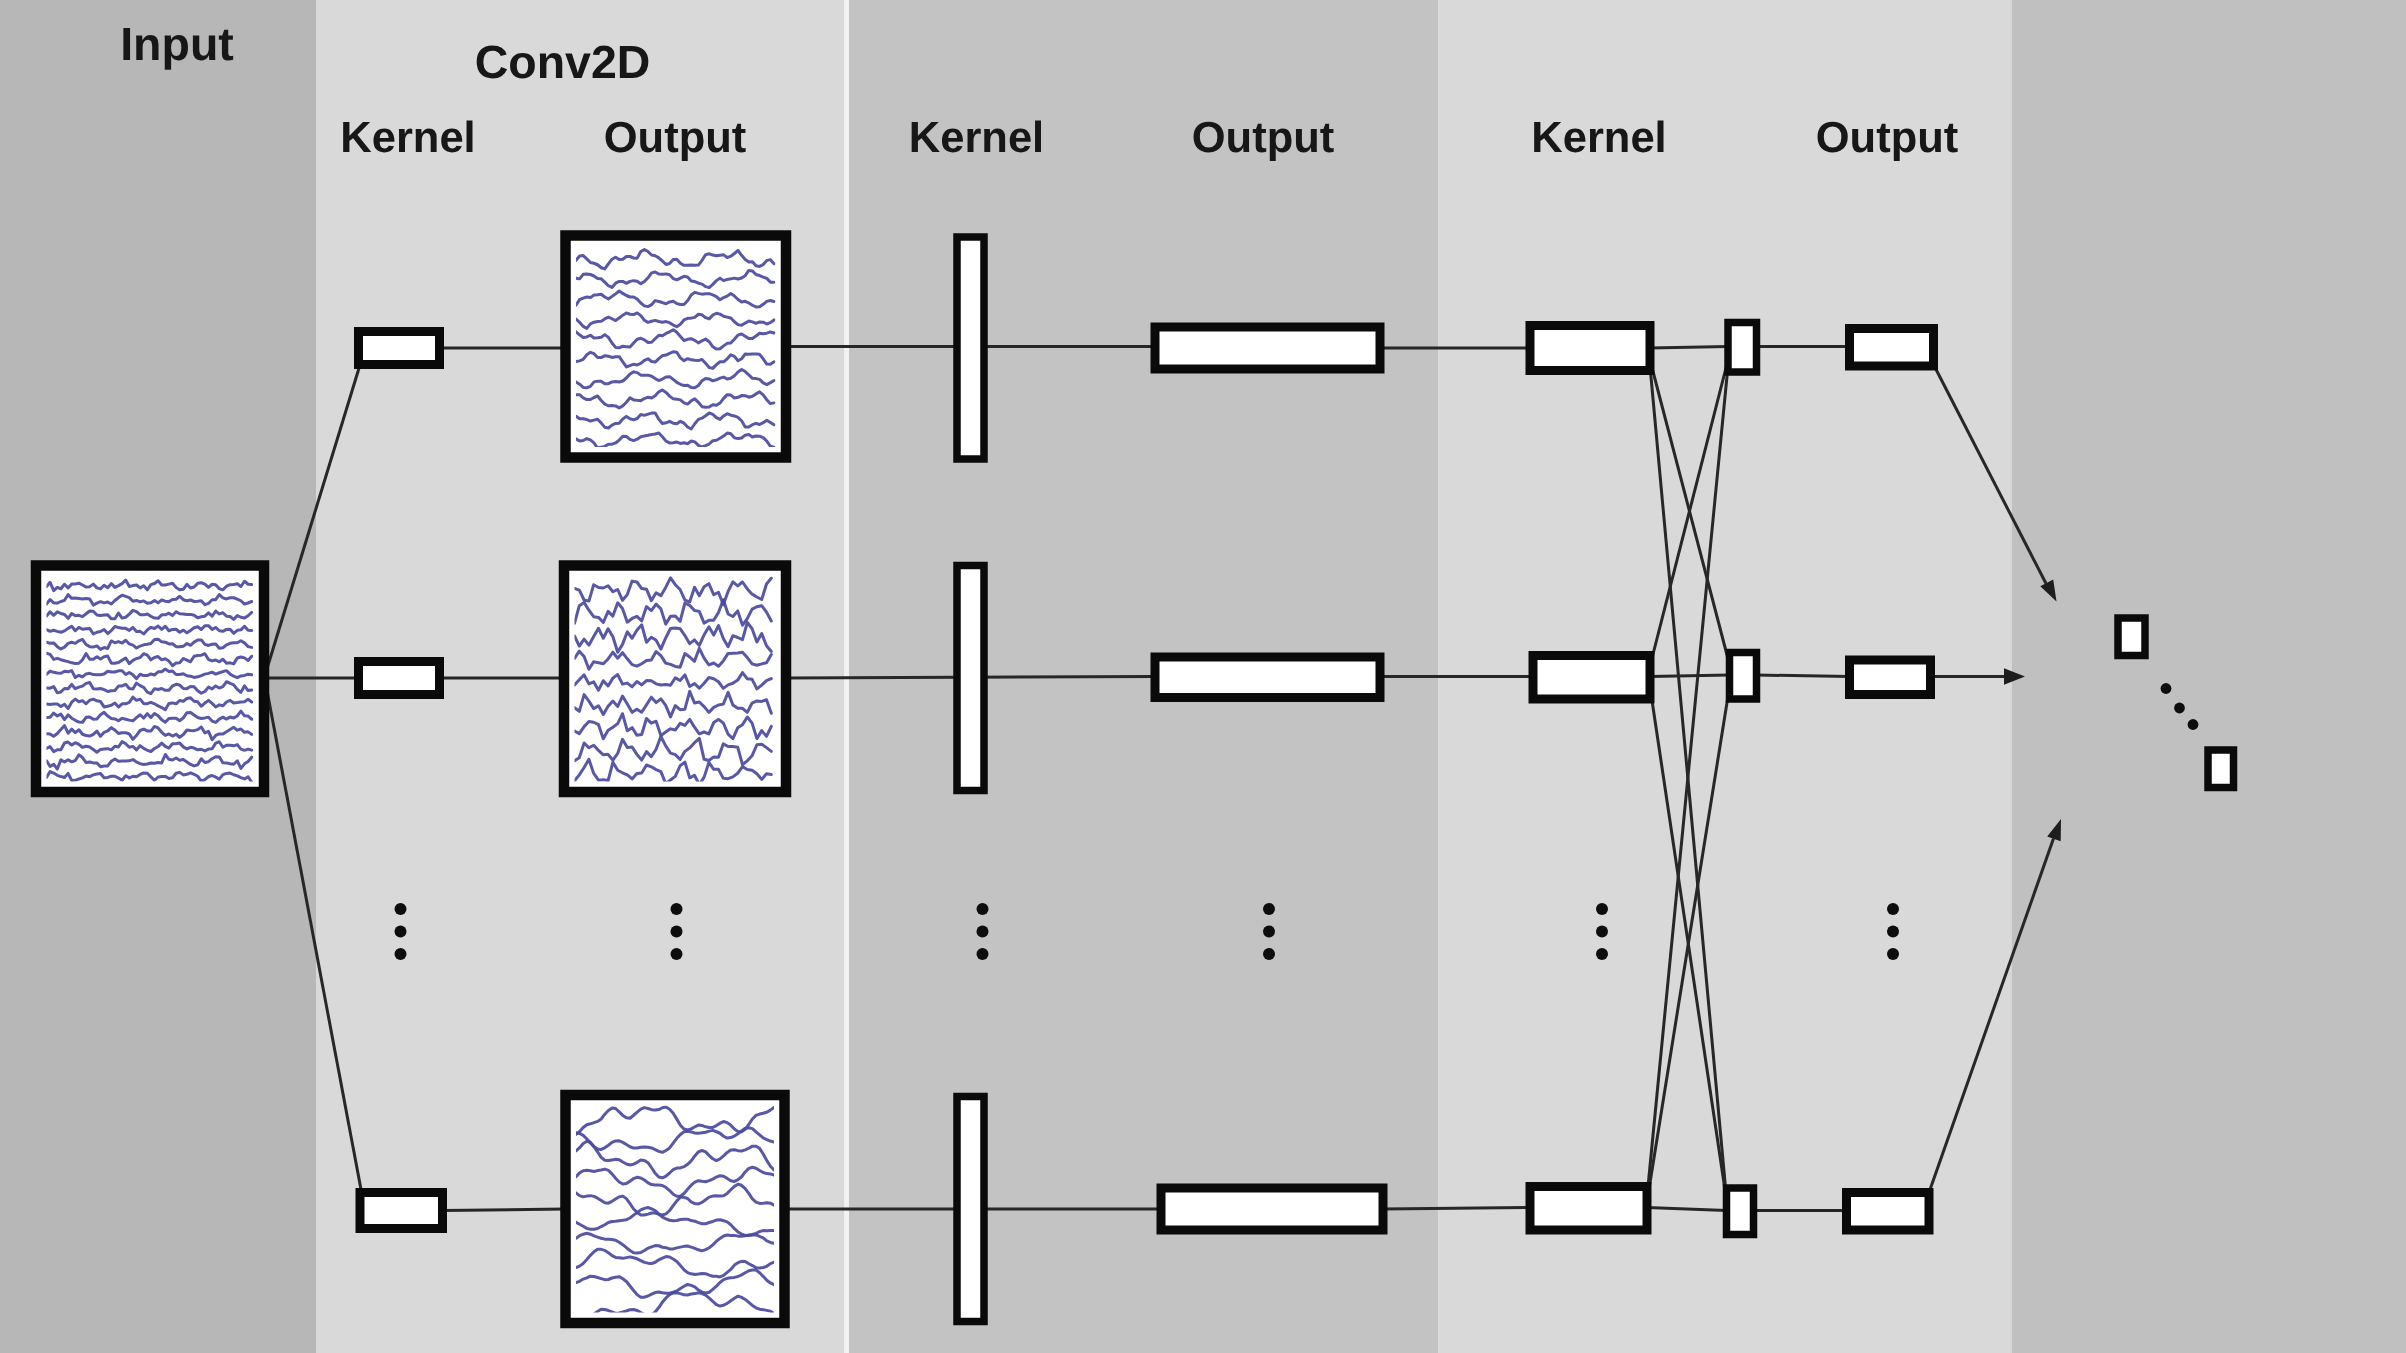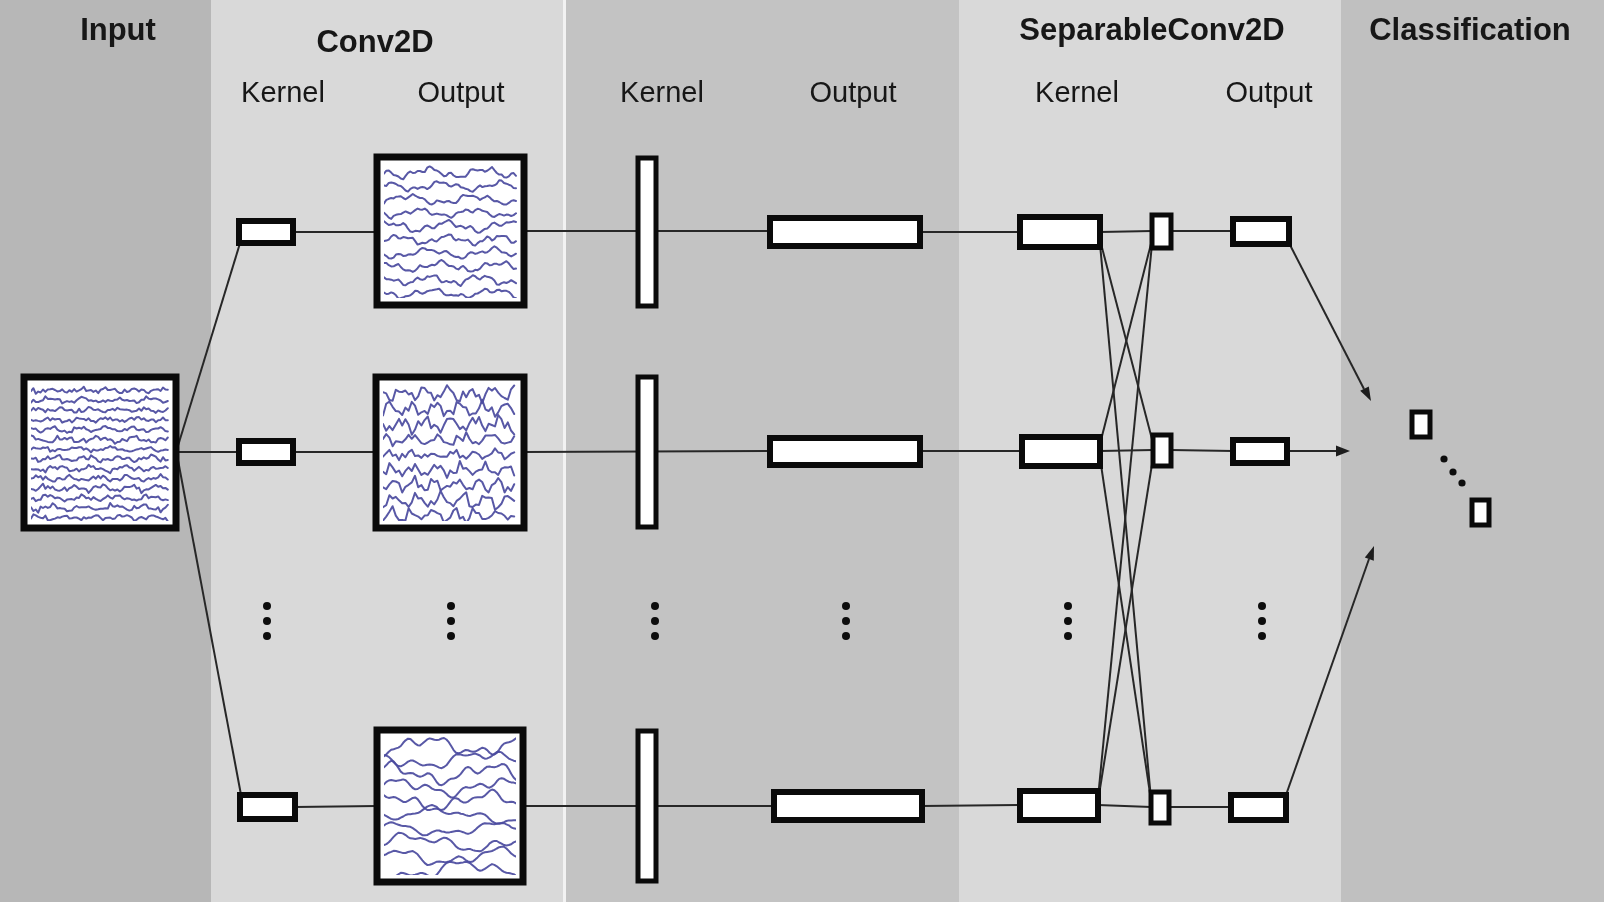--- a/index.html
+++ b/index.html
@@ -3,43 +3,41 @@
 <meta charset="utf-8">
 <style>
   html,body{margin:0;padding:0;background:#ffffff;}
   #canvas{
     position:relative;width:1604px;height:902px;overflow:hidden;
     font-family:"Liberation Sans", sans-serif;color:#141414;
   }
   .col{position:absolute;top:0;height:902px;}
   .hdr{position:absolute;transform:translateX(-50%);white-space:nowrap;color:#171717;}
   .hdr.main{font-size:31px;font-weight:bold;}
-  .hdr.sub{font-size:29px;font-weight:normal;margin-left:11px;}
+  .hdr.sub{font-size:29px;font-weight:bold;}
   svg{position:absolute;left:0;top:0;}
   .frame{fill:#ffffff;stroke:#0a0a0a;}
   .conn{stroke:#272727;stroke-width:2;fill:none;}
   .arrowhead{fill:#1d1d1d;stroke:none;}
   .dot{fill:#0d0d0d;stroke:none;}
 </style>
 </head>
 <body>
 
 <div id="canvas">
 
   <div class="col" style="left:0;width:211px;background:#b7b7b7;"></div>
   <div class="col" style="left:211px;width:352px;background:#d9d9d9;"></div>
   <div class="col" style="left:563px;width:3px;background:#f2f2f2;"></div>
   <div class="col" style="left:566px;width:393px;background:#c3c3c3;"></div>
   <div class="col" style="left:959px;width:382px;background:#d9d9d9;"></div>
   <div class="col" style="left:1341px;width:263px;background:#c0c0c0;"></div>
 
   <div class="hdr main" style="left:101px;top:12px;margin-left:17px;">Input</div>
   <div class="hdr main" style="left:375px;top:12px;margin-top:12px;">Conv2D</div>
-  <div class="hdr main" style="left:1152px;top:12px;">SeparableConv2D</div>
-  <div class="hdr main" style="left:1470px;top:12px;">Classification</div>
 
   <div class="hdr sub" style="left:272px;top:76px;">Kernel</div>
   <div class="hdr sub" style="left:450px;top:76px;">Output</div>
   <div class="hdr sub" style="left:651px;top:76px;">Kernel</div>
   <div class="hdr sub" style="left:842px;top:76px;">Output</div>
   <div class="hdr sub" style="left:1066px;top:76px;">Kernel</div>
   <div class="hdr sub" style="left:1258px;top:76px;">Output</div>
 
   <svg width="1604" height="902" viewBox="0 0 1604 902">
     <defs>

